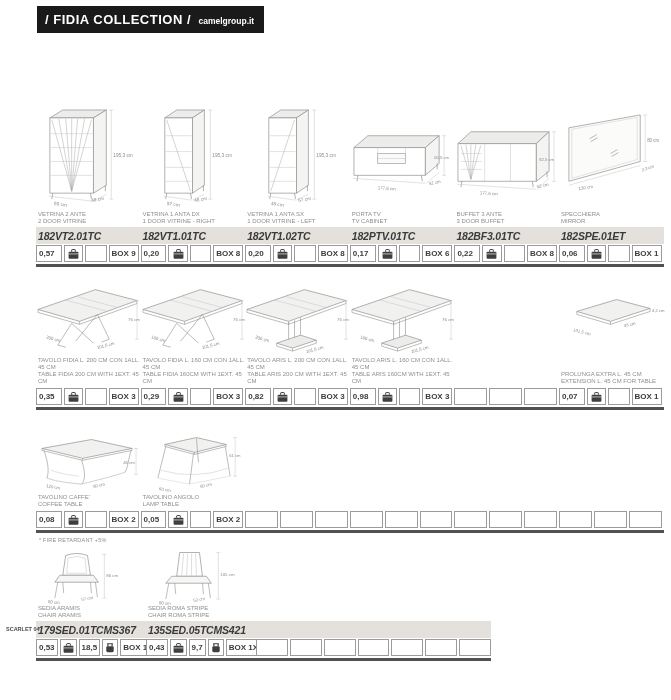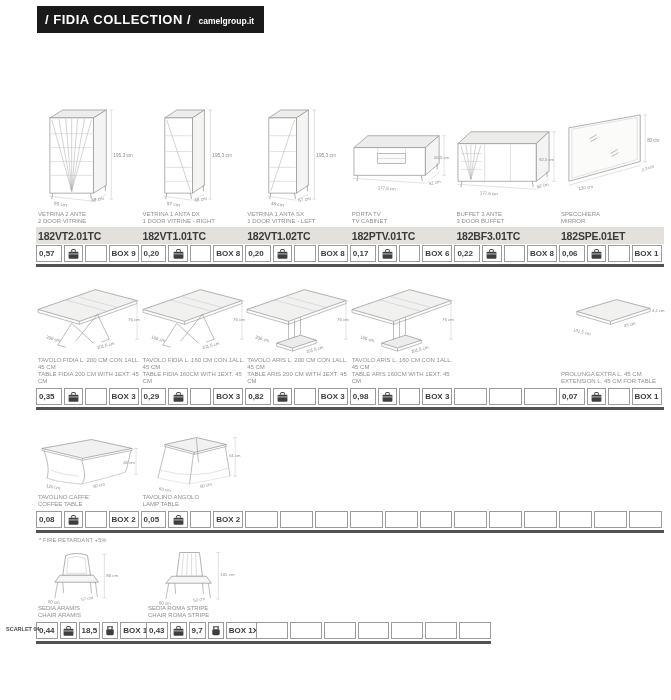--- a/index.html
+++ b/index.html
@@ -12,21 +12,21 @@
   
   #catalog{margin-left:36px;width:628px;}
   .section{position:relative;}
   .sec0{margin-top:66px;} .sec1{margin-top:12px;} .sec2{margin-top:14px;} .sec3{margin-top:4px;}
   .drawings{display:flex;align-items:flex-end;}
   .p-draw{position:relative;}
   .p-draw svg{overflow:visible;display:block;}
   .desc-row{display:flex;align-items:flex-end;padding-bottom:2px;}
   .desc{font-size:6px;line-height:7px;color:#8f8f8f;padding-left:2px;
     text-transform:uppercase;letter-spacing:0;}
-  .code-row{display:flex;background:#e4e1dd;height:17px;align-items:center;}
+  .code-row{display:flex;background:#e4e1dd;height:17px;align-items:center;font-style:italic;}
   .code{font-size:10.5px;font-weight:bold;color:#3a3a3a;letter-spacing:-0.2px;
     padding-left:2px;white-space:nowrap;}
   .spec-row{display:flex;margin-top:1px;}
   .spec-group{display:flex;gap:2px;box-sizing:border-box;padding-right:2px;}
   .cell{border:1px solid #9b9b9b;background:#fff;height:17px;display:flex;
     align-items:center;font-size:8px;font-weight:bold;color:#3c3c3c;
     padding:0 2px;box-sizing:border-box;}
   .cell.icon{justify-content:center;}
   .cell.box{white-space:nowrap;}
   .trail{flex:1;display:flex;gap:2px;}
@@ -525,23 +525,27 @@
       <div class="desc-row">
         <div class="desc" style="width:110px;box-sizing:border-box">
           <div>SEDIA ARAMIS</div>
           <div>CHAIR ARAMIS</div>
         </div>
         <div class="desc" style="width:110px;box-sizing:border-box">
           <div>SEDIA ROMA STRIPE</div>
           <div>CHAIR ROMA STRIPE</div>
         </div>
       </div>
+      <div class="code-row">
+        <div class="code" style="width:110px;box-sizing:border-box">179SED.01TCMS367</div>
+        <div class="code" style="width:110px;box-sizing:border-box">135SED.05TCMS421</div>
+      </div>
       <div class="spec-row">
         <div class="spec-group" style="width:110px">
-          <div class="cell" style="flex:22">0,44</div>
+          <div class="cell" style="flex:22">0,53</div>
           <div class="cell icon" style="flex:14">
             <svg width="11" height="10" viewBox="0 0 12 11">
               <path d="M4,3 V1.2 a0.6,0.6 0 0 1 0.6,-0.6 h2.8 a0.6,0.6 0 0 1 0.6,0.6 V3" fill="none" stroke="#3e3e3e" stroke-width="1.1"></path>
               <rect x="0.6" y="3" width="10.8" height="7.6" rx="1" fill="#3e3e3e"></rect>
               <path d="M0.6,5.4 h10.8" stroke="#ffffff" stroke-width="0.7"></path>
             </svg>
           </div>
           <div class="cell" style="flex:18">18,5</div>
           <div class="cell icon" style="flex:12">
             <svg width="10" height="11" viewBox="0 0 11 11">

